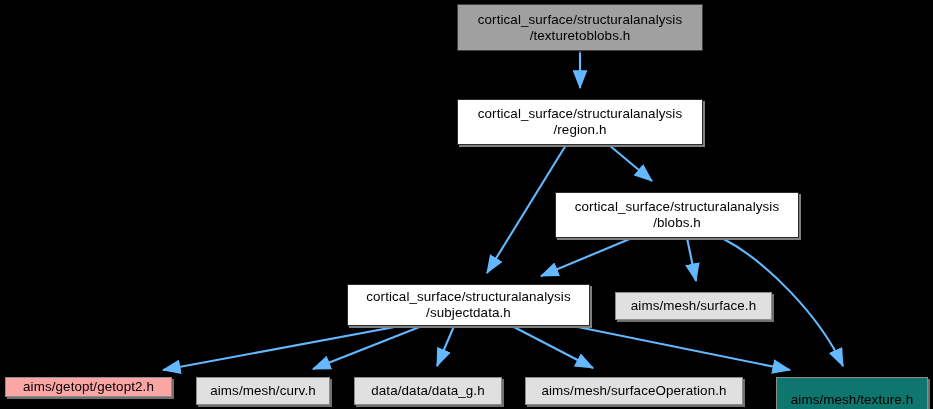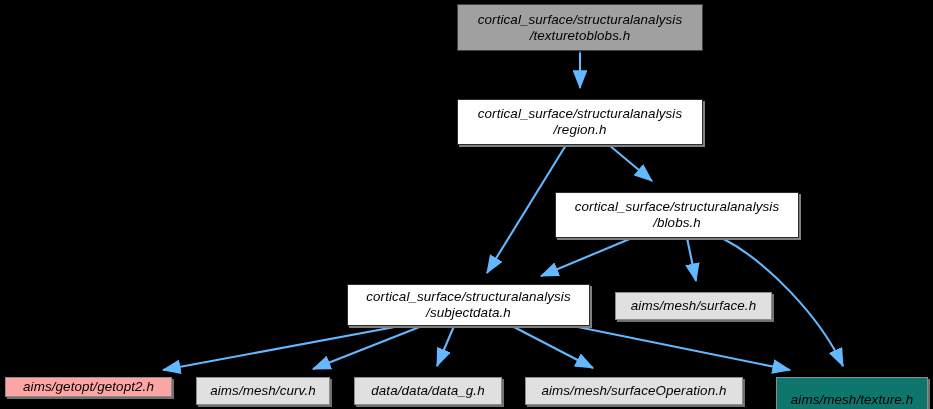--- a/index.html
+++ b/index.html
@@ -28,21 +28,20 @@
     box-sizing: border-box;
     display: flex;
     align-items: center;
     justify-content: center;
     text-align: center;
     font-size: 13.4px;
     line-height: 16px;
     color: #000000;
     white-space: pre-line;
     letter-spacing: 0.1px;
-    font-style: italic;
   }
   
   .node.current {
     background: #a0a0a0;
     border: 1px solid #404040;
     box-shadow: 2px 2px 0 0 rgba(0,0,0,0.55);
   }
   
   .node.header {
     background: #ffffff;

